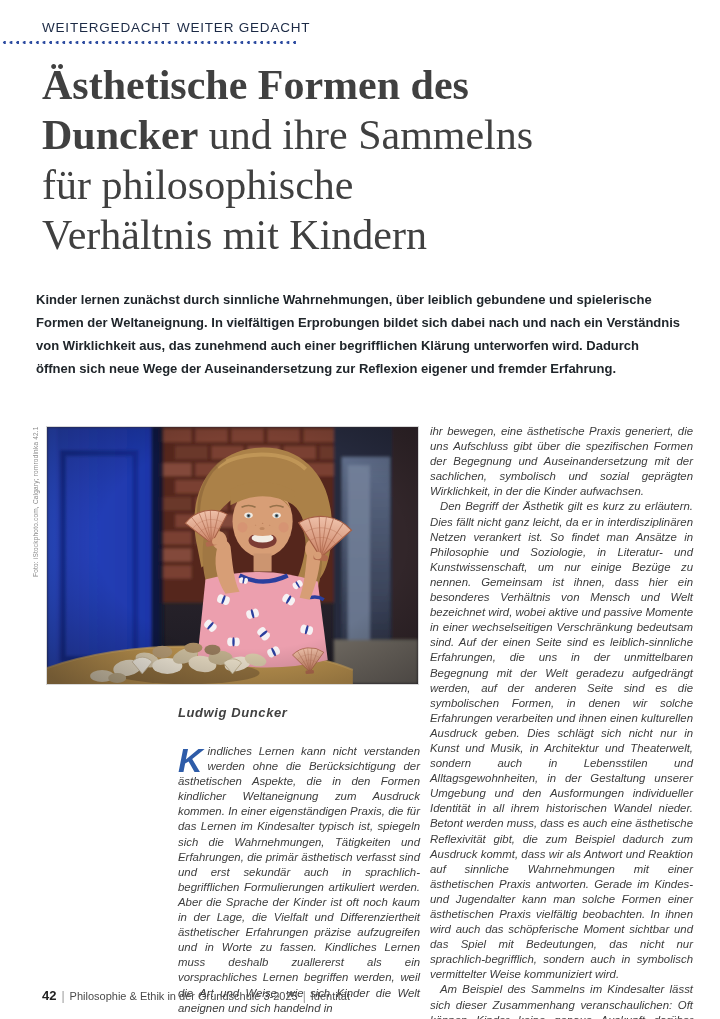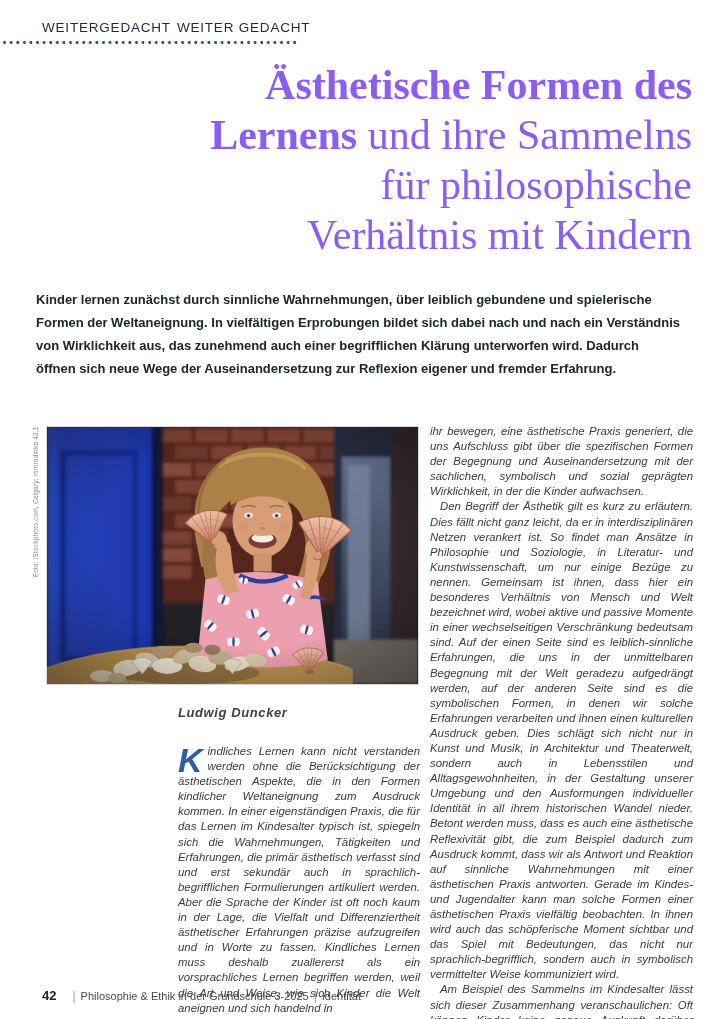--- a/index.html
+++ b/index.html
@@ -9,22 +9,22 @@
   
   .kicker{position:absolute;left:42px;top:20px;font-size:13.5px;font-weight:normal;
           color:#1c2a45;letter-spacing:.8px;white-space:nowrap;}
   .kicker .sep{display:inline-block;width:6px;}
   .dotted-rule{position:absolute;left:2px;top:40px;width:296px;height:5px;
           background-image:radial-gradient(circle 1.5px at 2.5px 2.5px,#2b4a9f 95%,transparent);
           background-size:6.6px 5px;background-repeat:repeat-x;}
 
   
   .title{position:absolute;left:42px;top:60px;width:650px;
-         font-family:"Liberation Serif",serif;color:#8b5cf6;
-         font-size:42px;line-height:50px;font-weight:normal;margin:0;text-align:right;}
+         font-family:"Liberation Serif",serif;color:#404040;
+         font-size:42px;line-height:50px;font-weight:normal;margin:0;}
   .title .b{font-weight:bold;}
 
   
   .intro{position:absolute;left:36px;top:288px;width:646px;
          font-size:13px;line-height:23px;font-weight:bold;color:#20262b;}
 
   
   .photo-wrap{position:absolute;left:47px;top:427px;width:371px;height:257px;
               outline:1px solid #d8d8d8;background:#222;}
   .photo-wrap svg{display:block;width:100%;height:100%;}
@@ -38,34 +38,34 @@
   .col{font-size:11.4px;line-height:15.1px;color:#3c3c3c;text-align:justify;}
   .col-left{position:absolute;left:178px;top:744px;width:242px;}
   .col-right{position:absolute;left:430px;top:424px;width:263px;}
   .col p{margin:0;font-style:italic;}
   .col p.indent{text-indent:10px;}
   .dropcap{float:left;font-size:34px;line-height:28px;font-weight:bold;
            color:#2e5ca8;padding:2px 5px 0 0;}
 
   
   .footer{position:absolute;left:42px;top:988px;width:640px;font-size:11px;color:#4a4a4a;}
-  .footer .pageno{font-size:13px;font-weight:bold;color:#222;margin-right:11px;}
+  .footer .pageno{font-size:13px;font-weight:bold;color:#222;margin-right:0;}
   .footer .fsep{color:#9a9a9a;margin:0 5px;font-size:12px;}
 </style>
 </head>
 <body>
 
 <div id="page">
 
   <div class="kicker"><span>WEITERGEDACHT</span><span class="sep"></span><span>WEITER GEDACHT</span></div>
   <div class="dotted-rule"></div>
 
   <h1 class="title">
     <span class="b">Ästhetische Formen des</span><br>
-    <span class="b">Lernens</span><span> und ihre Sammelns</span><br>
+    <span class="b">Duncker</span><span> und ihre Sammelns</span><br>
     <span>für philosophische</span><br>
     <span>Verhältnis mit Kindern</span>
   </h1>
 
   <div class="intro">Kinder lernen zunächst durch sinnliche Wahrnehmungen, über leiblich gebundene und spielerische Formen der Weltaneignung. In vielfältigen Erprobungen bildet sich dabei nach und nach ein Verständnis von Wirklichkeit aus, das zunehmend auch einer begrifflichen Klärung unterworfen wird. Dadurch öffnen sich neue Wege der Auseinandersetzung zur Reflexion eigener und fremder Erfahrung.</div>
 
   <div class="photo-credit">Foto: iStockphoto.com, Calgary; romrodinka 42.1</div>
 
   <div class="photo-wrap">
     <svg viewBox="0 0 370 256" xmlns="http://www.w3.org/2000/svg" preserveAspectRatio="none">

